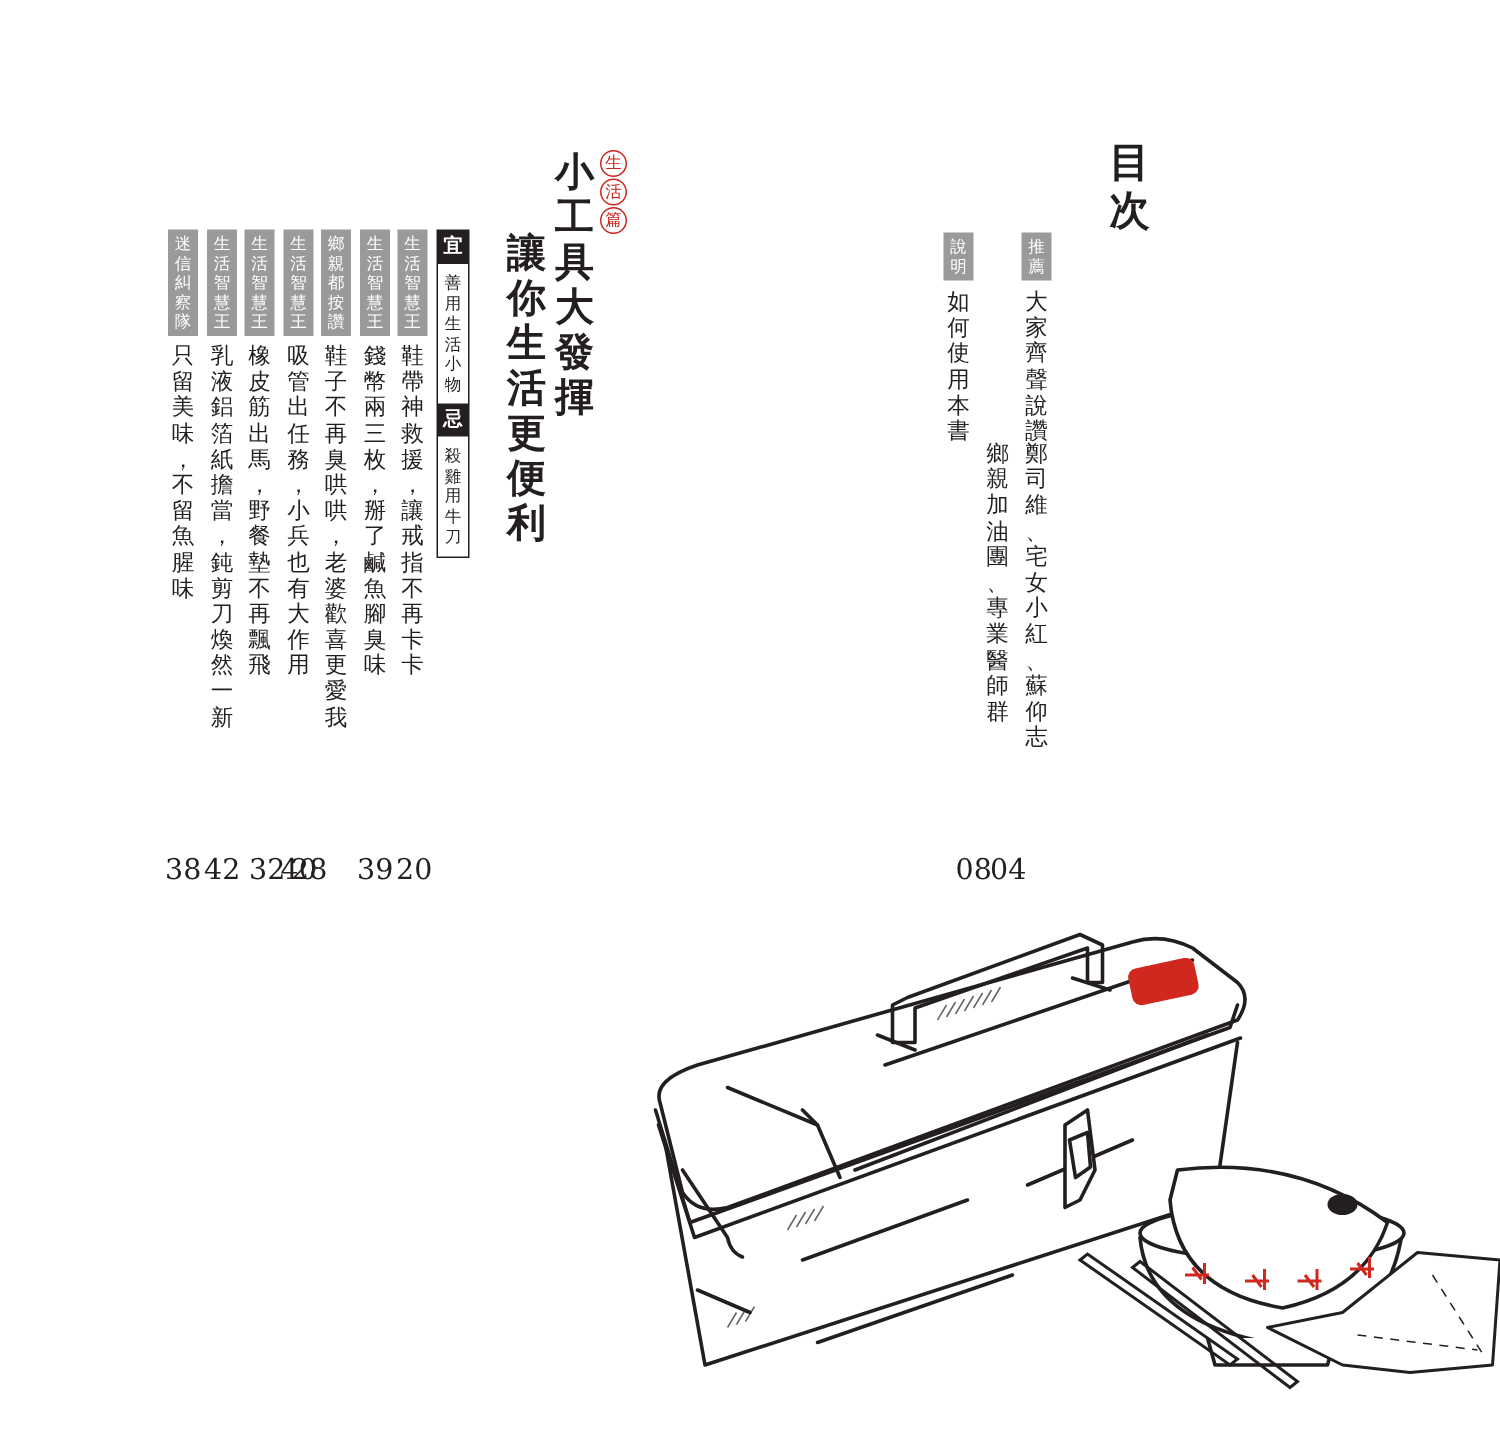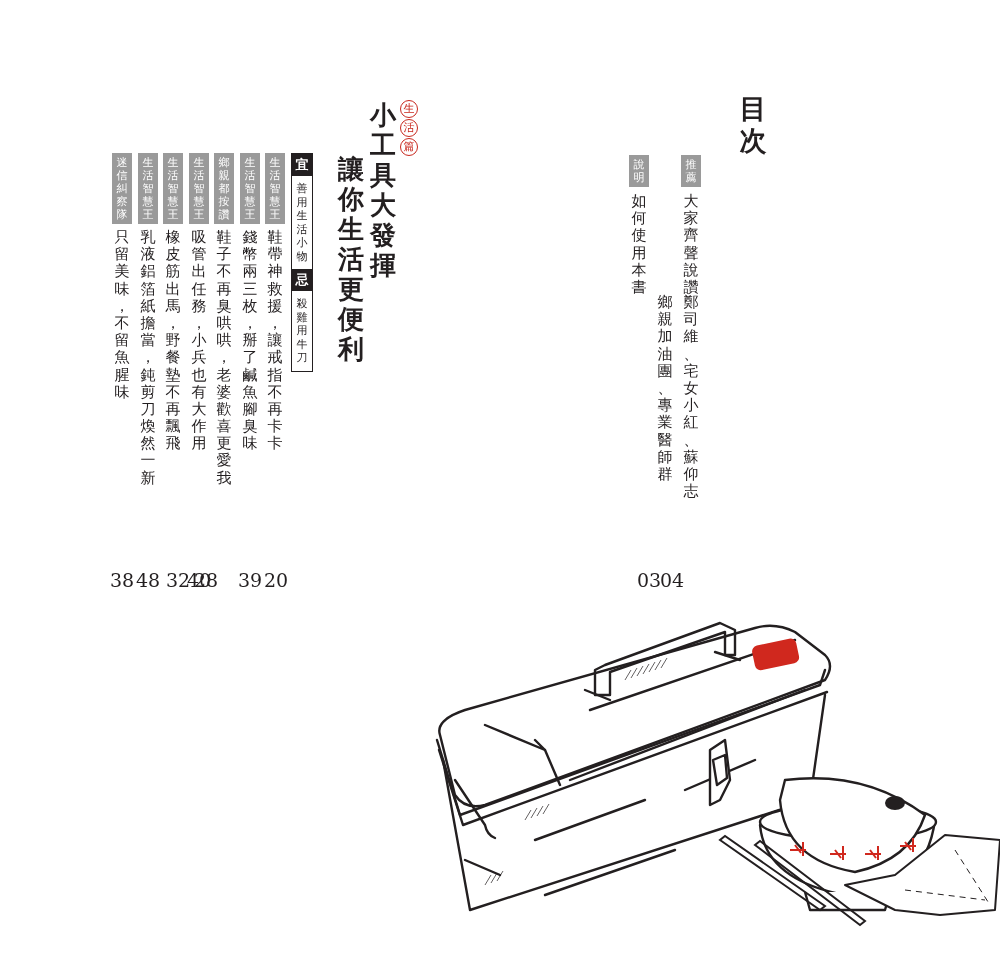--- a/index.html
+++ b/index.html
@@ -78,21 +78,21 @@
   <div class="entry vcol" style="position:static;margin-top:6px;">
       <span class="ch">如</span>
       <span class="ch">何</span>
       <span class="ch">使</span>
       <span class="ch">用</span>
       <span class="ch">本</span>
       <span class="ch">書</span>
     </div>
 </div>
 
-<span class="pn" style="left:637px;">03</span>
+<span class="pn" style="left:637px;">08</span>
 <span class="pn" style="left:660px;">04</span>
 
 <div class="vcol seal" style="left:400px; top:100px;">
     <span class="ch">生</span>
     <span class="ch">活</span>
     <span class="ch">篇</span>
   </div>
 <div class="vcol title" style="left:368px; top:100px;">
     <span class="ch">小</span>
     <span class="ch">工</span>
@@ -282,21 +282,21 @@
         <span class="ch">，</span>
         <span class="ch">鈍</span>
         <span class="ch">剪</span>
         <span class="ch">刀</span>
         <span class="ch">煥</span>
         <span class="ch">然</span>
         <span class="ch">一</span>
         <span class="ch">新</span>
       </div>
     </div>
-    <span class="pn" style="left: 136px;">48</span>
+    <span class="pn" style="left: 136px;">42</span>
     <div class="vcol" style="left: 112px; top: 153px;">
       <div class="tag">
         <span class="ch">迷</span>
         <span class="ch">信</span>
         <span class="ch">糾</span>
         <span class="ch">察</span>
         <span class="ch">隊</span>
       </div>
       <div class="entry vcol" style="position: static; margin-top: 5px;">
         <span class="ch">只</span>

